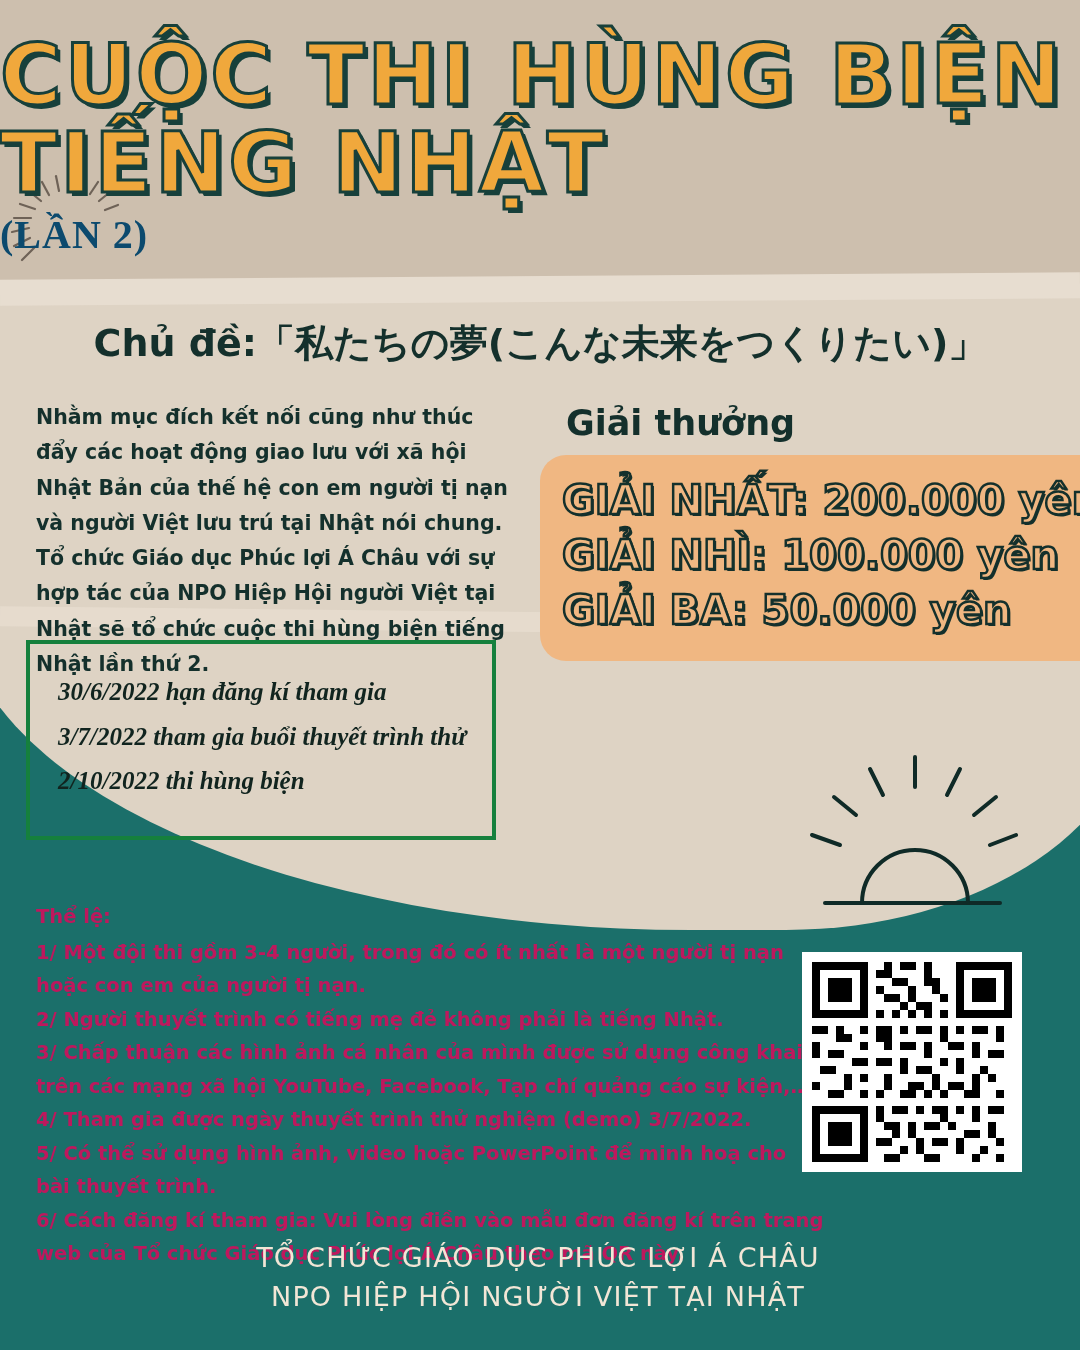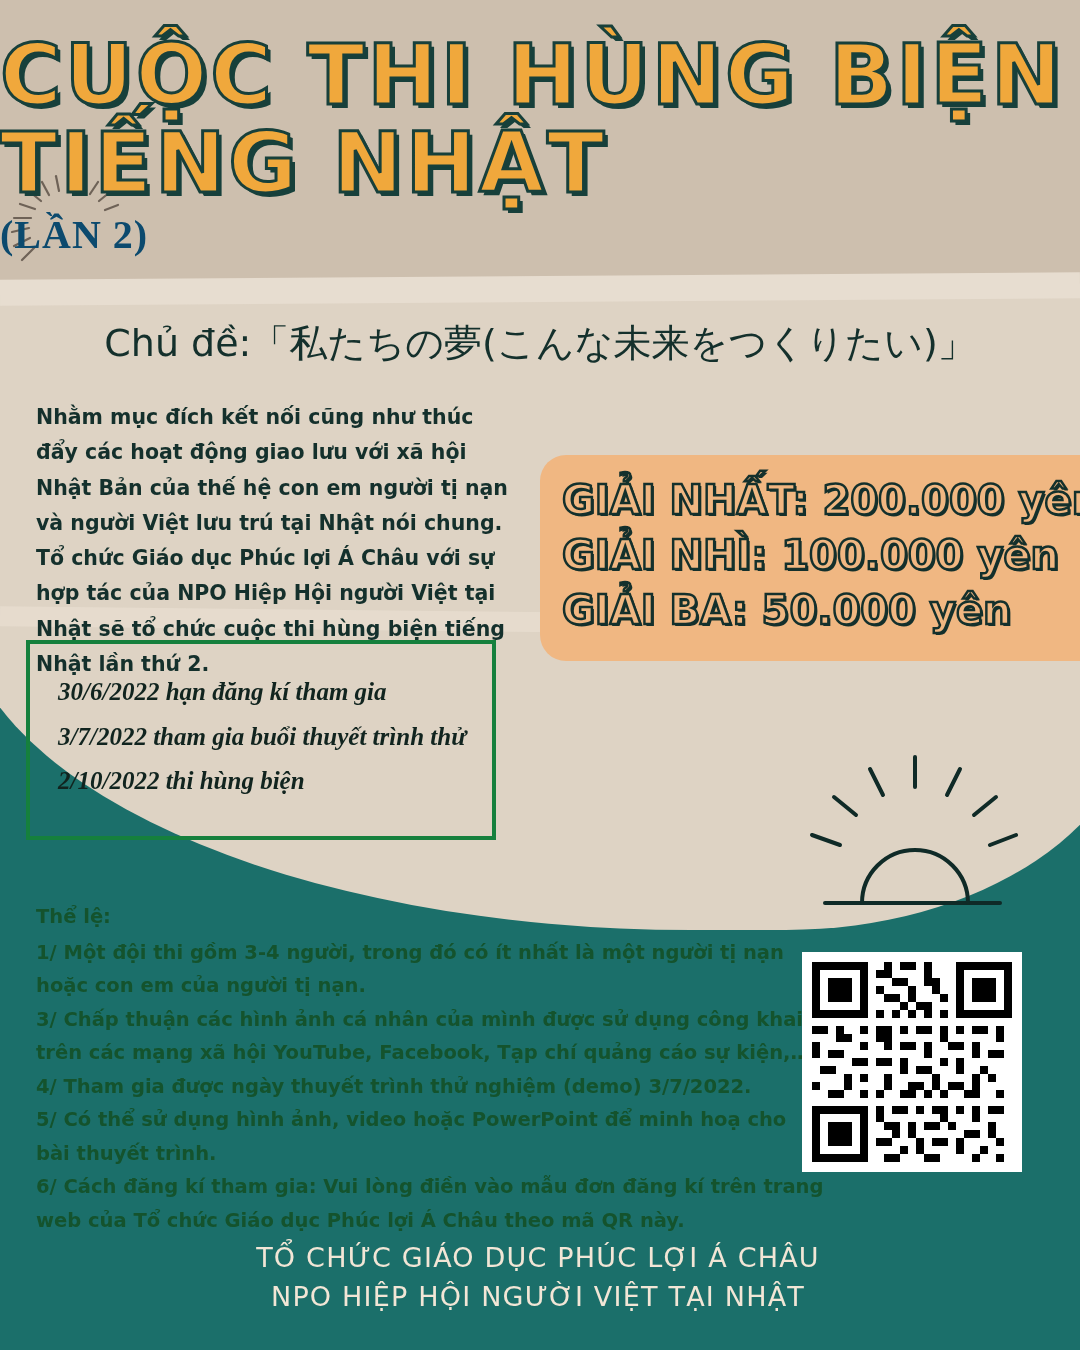--- a/index.html
+++ b/index.html
@@ -113,21 +113,21 @@
     letter-spacing: 1px;
   }
 
   
   .topic {
     position: absolute;
     left: 0; top: 318px;
     width: 1080px;
     text-align: center;
     font-family: "DejaVu Sans", sans-serif;
-    font-weight: normal;
+    font-weight: bold;
     font-size: 38px;
     color: #14302c;
   }
 
   
   .intro {
     position: absolute;
     left: 36px; top: 400px;
     width: 480px;
     font-family: "DejaVu Sans", sans-serif;
@@ -187,21 +187,21 @@
 
   
   .rules {
     position: absolute;
     left: 36px; top: 900px;
     width: 790px;
     font-family: "DejaVu Sans", sans-serif;
     font-weight: bold;
     font-size: 19.5px;
     line-height: 1.72;
-    color: #14532d;
+    color: #be185d;
   }
   .rules-title {
     margin-bottom: 2px;
   }
 
   
   .qr {
     position: absolute;
     right: 58px; top: 952px;
     width: 200px; height: 200px;
@@ -272,35 +272,37 @@
   <div class="header">
     <div class="title-main">CUỘC THI HÙNG BIỆN</div>
     <div class="title-main title-line2">TIẾNG NHẬT</div>
     <div class="title-sub">(LẦN 2)</div>
   </div>
 
   <div class="topic">Chủ đề:「私たちの夢(こんな未来をつくりたい)」</div>
 
   <div class="intro">Nhằm mục đích kết nối cũng như thúc đẩy các hoạt động giao lưu với xã hội Nhật Bản của thế hệ con em người tị nạn và người Việt lưu trú tại Nhật nói chung. Tổ chức Giáo dục Phúc lợi Á Châu với sự hợp tác của NPO Hiệp Hội người Việt tại Nhật sẽ tổ chức cuộc thi hùng biện tiếng Nhật lần thứ 2.</div>
 
+  <div class="prize-heading">Giải thưởng</div>
   <div class="prize-box">
     <div class="prize-line">GIẢI NHẤT: 200.000 yên</div>
     <div class="prize-line">GIẢI NHÌ: 100.000 yên</div>
     <div class="prize-line">GIẢI BA: 50.000 yên</div>
   </div>
 
   <div class="schedule">
     <div class="schedule-line">30/6/2022 hạn đăng kí tham gia</div>
     <div class="schedule-line">3/7/2022 tham gia buổi thuyết trình thử</div>
     <div class="schedule-line">2/10/2022 thi hùng biện</div>
   </div>
 
   <div class="rules">
     <div class="rules-title">Thể lệ:</div>
     <div>1/ Một đội thi gồm 3-4 người, trong đó có ít nhất là một người tị nạn hoặc con em của người tị nạn.</div>
+    <div>2/ Người thuyết trình có tiếng mẹ đẻ không phải là tiếng Nhật.</div>
     <div>3/ Chấp thuận các hình ảnh cá nhân của mình được sử dụng công khai trên các mạng xã hội YouTube, Facebook, Tạp chí quảng cáo sự kiện,…</div>
     <div>4/ Tham gia được ngày thuyết trình thử nghiệm (demo) 3/7/2022.</div>
     <div>5/ Có thể sử dụng hình ảnh, video hoặc PowerPoint để minh hoạ cho bài thuyết trình.</div>
     <div>6/ Cách đăng kí tham gia: Vui lòng điền vào mẫu đơn đăng kí trên trang web của Tổ chức Giáo dục Phúc lợi Á Châu theo mã QR này.</div>
   </div>
 
   <div class="qr">
     <svg width="200" height="200" viewBox="0 0 25 25" shape-rendering="crispEdges">
       <rect width="25" height="25" fill="#ffffff"></rect>
       <g fill="#000000">

